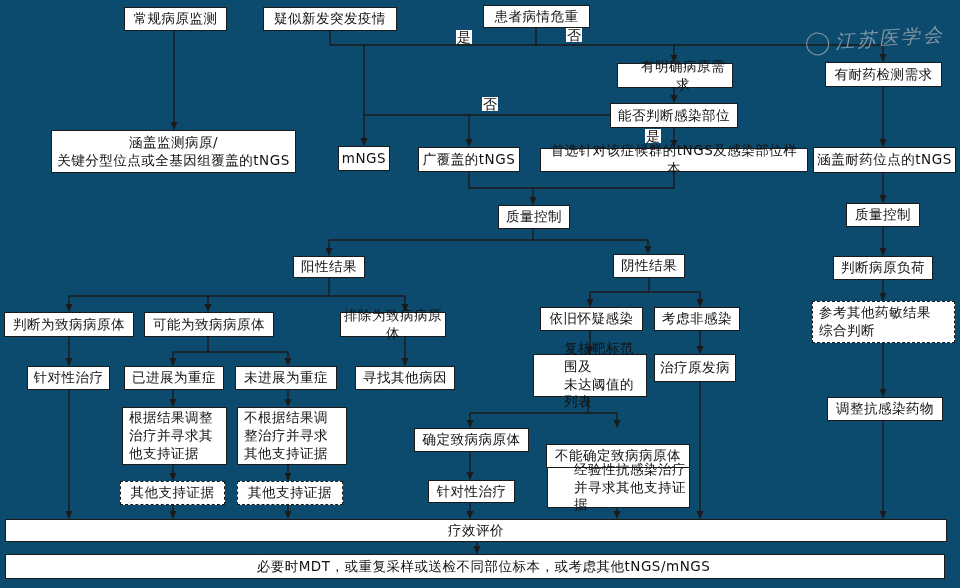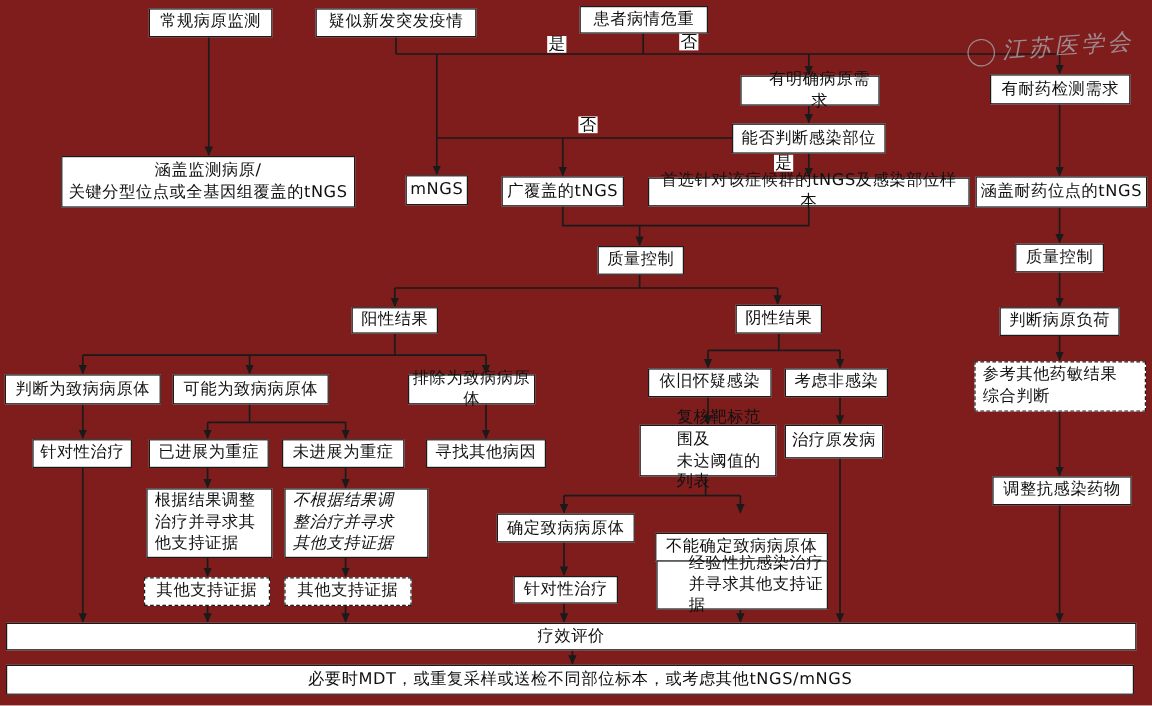--- a/index.html
+++ b/index.html
@@ -1,17 +1,17 @@
 <!DOCTYPE html>
 <html><head>
 <meta charset="utf-8">
 <style>
   html,body{margin:0;padding:0;background:#fff;}
   #stage{
-    position:relative;width:960px;height:588px;background:#7f1d1d;overflow:hidden;
+    position:relative;width:960px;height:588px;background:#0c4a6e;overflow:hidden;
     font-family:"DejaVu Sans","Liberation Sans",sans-serif;color:#111;
   }
   #connectors{position:absolute;left:0;top:0;width:960px;height:588px;}
   .node{
     position:absolute;box-sizing:border-box;border:1.5px solid #1a1a1a;background:#fff;
     display:flex;align-items:center;justify-content:center;text-align:center;
     font-size:13.5px;line-height:1.32;white-space:pre-line;padding:1px 3px;
     letter-spacing:0.5px;
   }
   .node.dashed{border-style:dashed;border-width:1.3px;}
@@ -128,31 +128,31 @@
       <div class="node" style="left: 4px; top: 312px; width: 130px; height: 25px;">判断为致病病原体</div>
       <div class="node" style="left: 144px; top: 312px; width: 130px; height: 25px;">可能为致病病原体</div>
       <div class="node" style="left: 340px; top: 312px; width: 106px; height: 25px;">排除为致病病原体</div>
       <div class="node" style="left: 27px; top: 366px; width: 83px; height: 24px;">针对性治疗</div>
       <div class="node" style="left: 124px; top: 366px; width: 100px; height: 24px;">已进展为重症</div>
       <div class="node" style="left: 235px; top: 366px; width: 102px; height: 24px;">未进展为重症</div>
       <div class="node" style="left: 355px; top: 366px; width: 100px; height: 24px;">寻找其他病因</div>
       <div class="node left" style="left: 122px; top: 407px; width: 105px; height: 58px;">根据结果调整
 治疗并寻求其
 他支持证据</div>
-      <div class="node left" style="left: 237px; top: 407px; width: 120px; height: 58px; font-style: italic;">不根据结果调
+      <div class="node left" style="left: 237px; top: 407px; width: 110px; height: 58px;">不根据结果调
 整治疗并寻求
 其他支持证据</div>
       <div class="node dashed" style="left: 120px; top: 481px; width: 105px; height: 24px;">其他支持证据</div>
       <div class="node dashed" style="left: 237px; top: 481px; width: 106px; height: 24px;">其他支持证据</div>
       <div class="node" style="left: 540px; top: 307px; width: 103px; height: 24px;">依旧怀疑感染</div>
       <div class="node" style="left: 654px; top: 307px; width: 86px; height: 24px;">考虑非感染</div>
       <div class="node left" style="left: 533px; top: 354px; width: 114px; height: 43px; padding-left: 30px;">复核靶标范围及
 未达阈值的列表</div>
       <div class="node" style="left: 654px; top: 354px; width: 82px; height: 28px;">治疗原发病</div>
-      <div class="node" style="left: 414px; top: 428px; width: 115px; height: 24px; font-family: Liberation Serif, serif;">确定致病病原体</div>
+      <div class="node" style="left: 414px; top: 428px; width: 115px; height: 24px;">确定致病病原体</div>
       <div class="node" style="left: 546px; top: 428px; width: 144px; height: 24px; margin-top: 16px;">不能确定致病病原体</div>
       <div class="node" style="left: 428px; top: 480px; width: 87px; height: 23px;">针对性治疗</div>
       <div class="node left" style="left: 547px; top: 467px; width: 143px; height: 41px; padding-left: 26px;">经验性抗感染治疗
 并寻求其他支持证据</div>
       <div class="node" style="left: 5px; top: 519px; width: 942px; height: 23px;">疗效评价</div>
       <div class="node" style="left: 5px; top: 554px; width: 940px; height: 25px; padding-left: 20px;">必要时MDT，或重复采样或送检不同部位标本，或考虑其他tNGS/mNGS</div>
     </div>
   <div id="label-layer">
       <div class="lbl" style="left: 456px; top: 30px;">是</div>
       <div class="lbl" style="left: 566px; top: 28px;">否</div>

